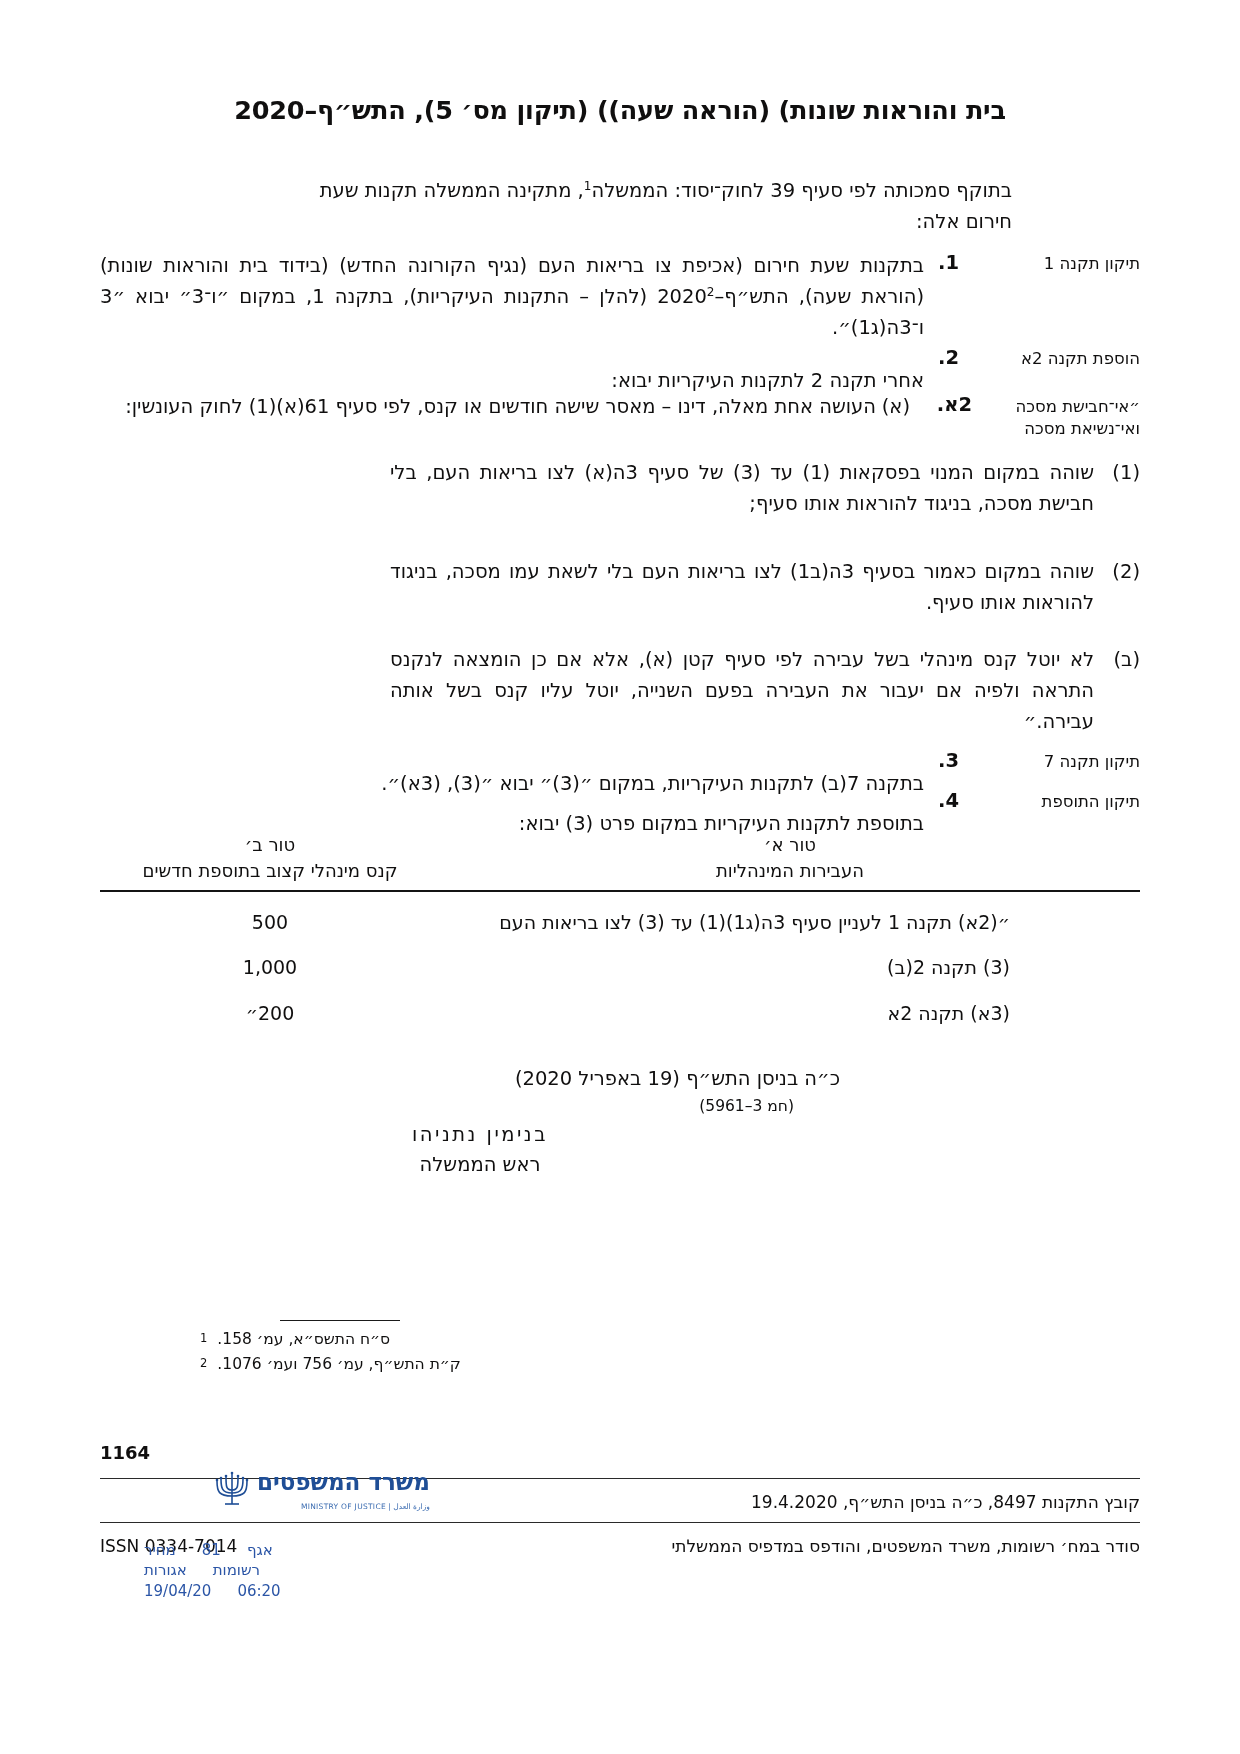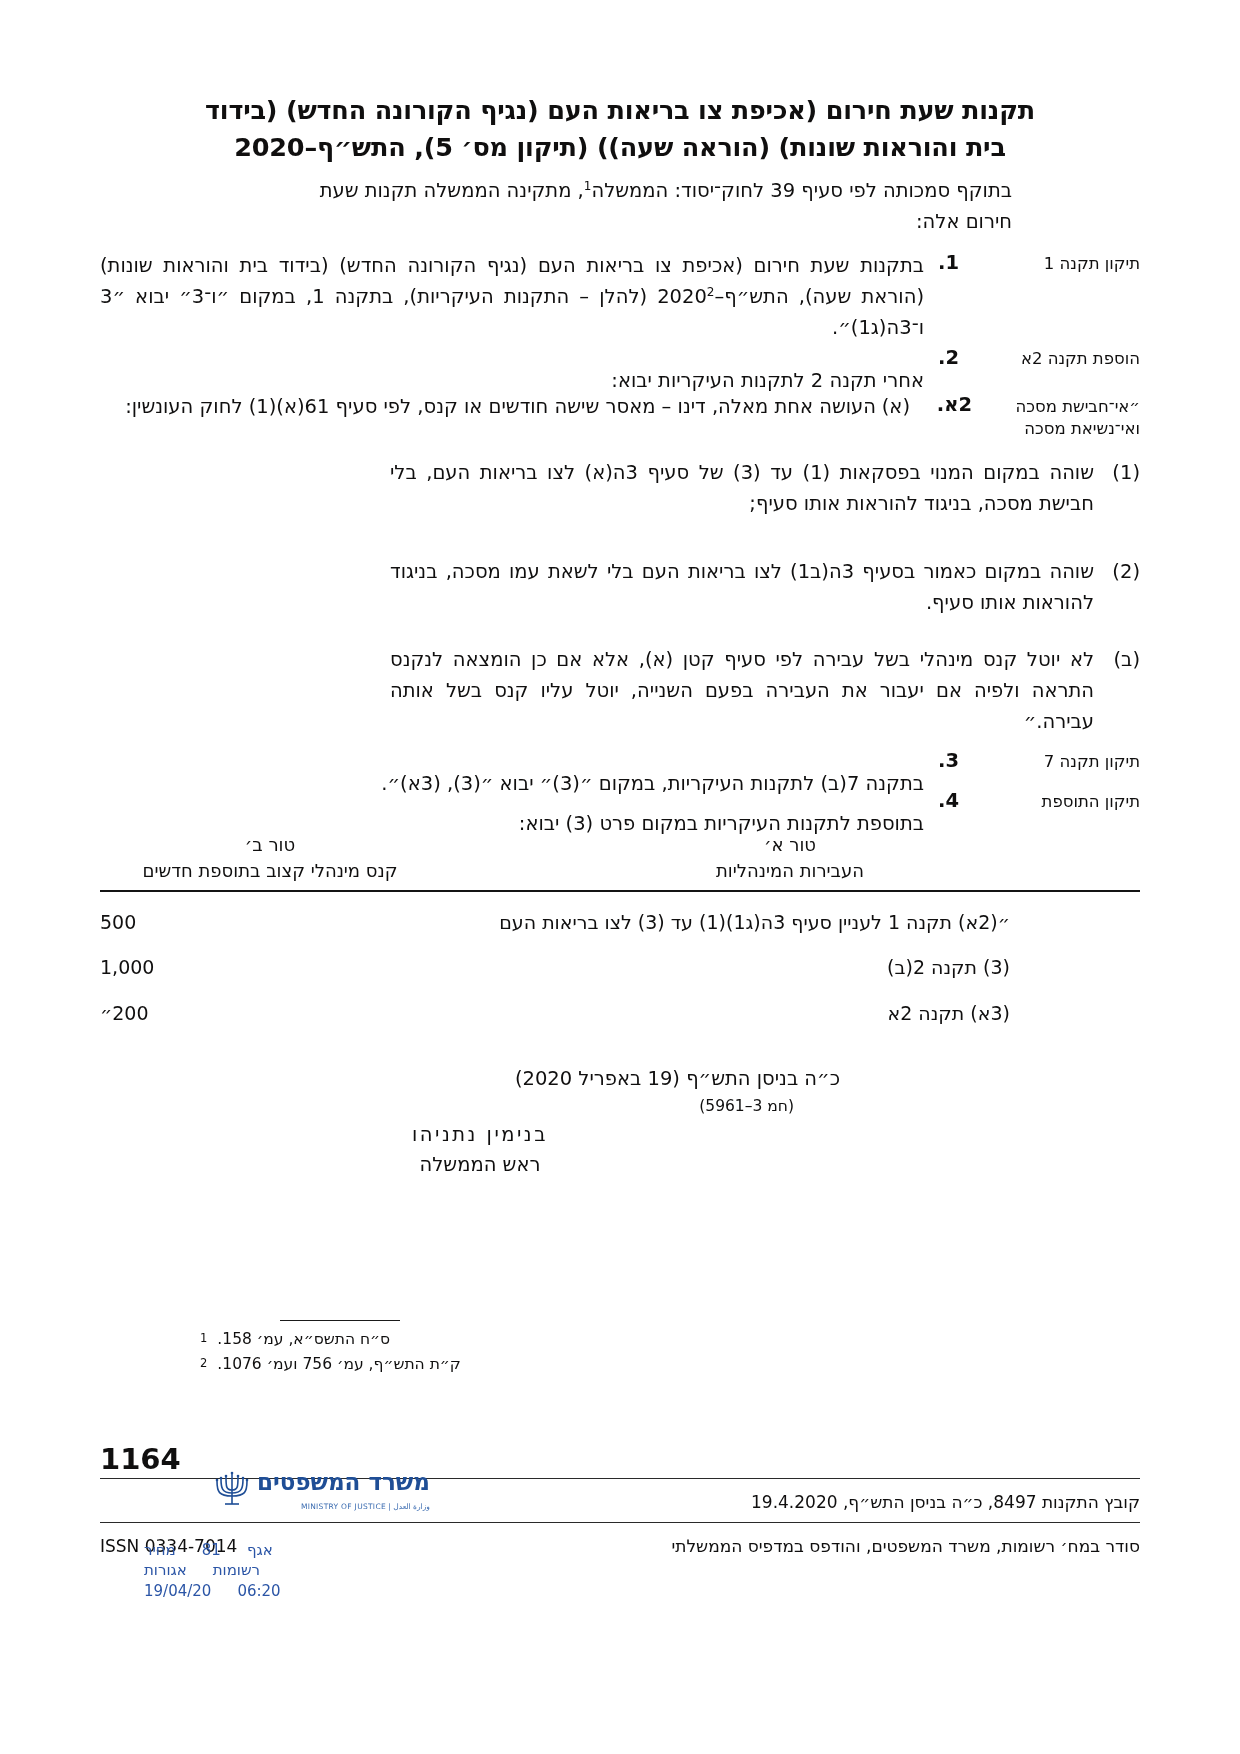--- a/index.html
+++ b/index.html
@@ -146,21 +146,21 @@
   }
   .tbl-row{
     display:flex; flex-direction:row;
     font-size:19px; line-height:1.55;
     margin-top:16px;
   }
   .tbl-row .col-a{
     text-align:right;
     padding-right:130px;
   }
-  .tbl-row .col-b{text-align:left;}
+  .tbl-row .col-b{text-align:center;}
 
   
   .dateline{
     position:absolute;
     top:1064px; right:400px;
     font-size:19.5px; line-height:1.5;
     text-align:right;
   }
   .dateref{
     font-size:15.5px;
@@ -213,21 +213,21 @@
     position:absolute;
     top:1536px; right:100px; left:100px;
     font-size:17px;
     display:flex; flex-direction:row; justify-content:space-between;
     align-items:flex-start;
   }
   .issn{direction:ltr; padding-right:70px;}
   .pageno{
     position:absolute;
     top:1442px; left:100px;
-    font-size:29px; font-weight:bold;
+    font-size:18px; font-weight:bold;
     direction:ltr;
   }
 
   
   .logo{
     position:absolute;
     top:1468px; left:215px;
     display:flex; flex-direction:row-reverse; align-items:center; gap:8px;
     color:#1f4e96;
   }
@@ -248,21 +248,20 @@
   }
   .stamp .ltr{direction:ltr;}
   .stamp-row{display:flex;flex-direction:row-reverse;gap:26px;justify-content:flex-start;}
 </style>
 </head>
 <body>
 
 <div class="page">
 
   <div class="doc-title">
-    <div>תקנות שעת חירום (אכיפת צו בריאות העם (נגיף הקורונה החדש) (בידוד</div>
     <div>בית והוראות שונות) (הוראה שעה)) (תיקון מס׳ 5), התש״ף–2020</div>
   </div>
 
   <div class="preamble">
     <span>בתוקף סמכותה לפי סעיף 39 לחוק־יסוד: הממשלה</span><sup class="fn">1</sup><span>, מתקינה הממשלה תקנות שעת</span>
     <span class="last">חירום אלה:</span>
   </div>
 
   <div class="sec" id="sec1">
     <div class="sidenote">תיקון תקנה 1</div>

